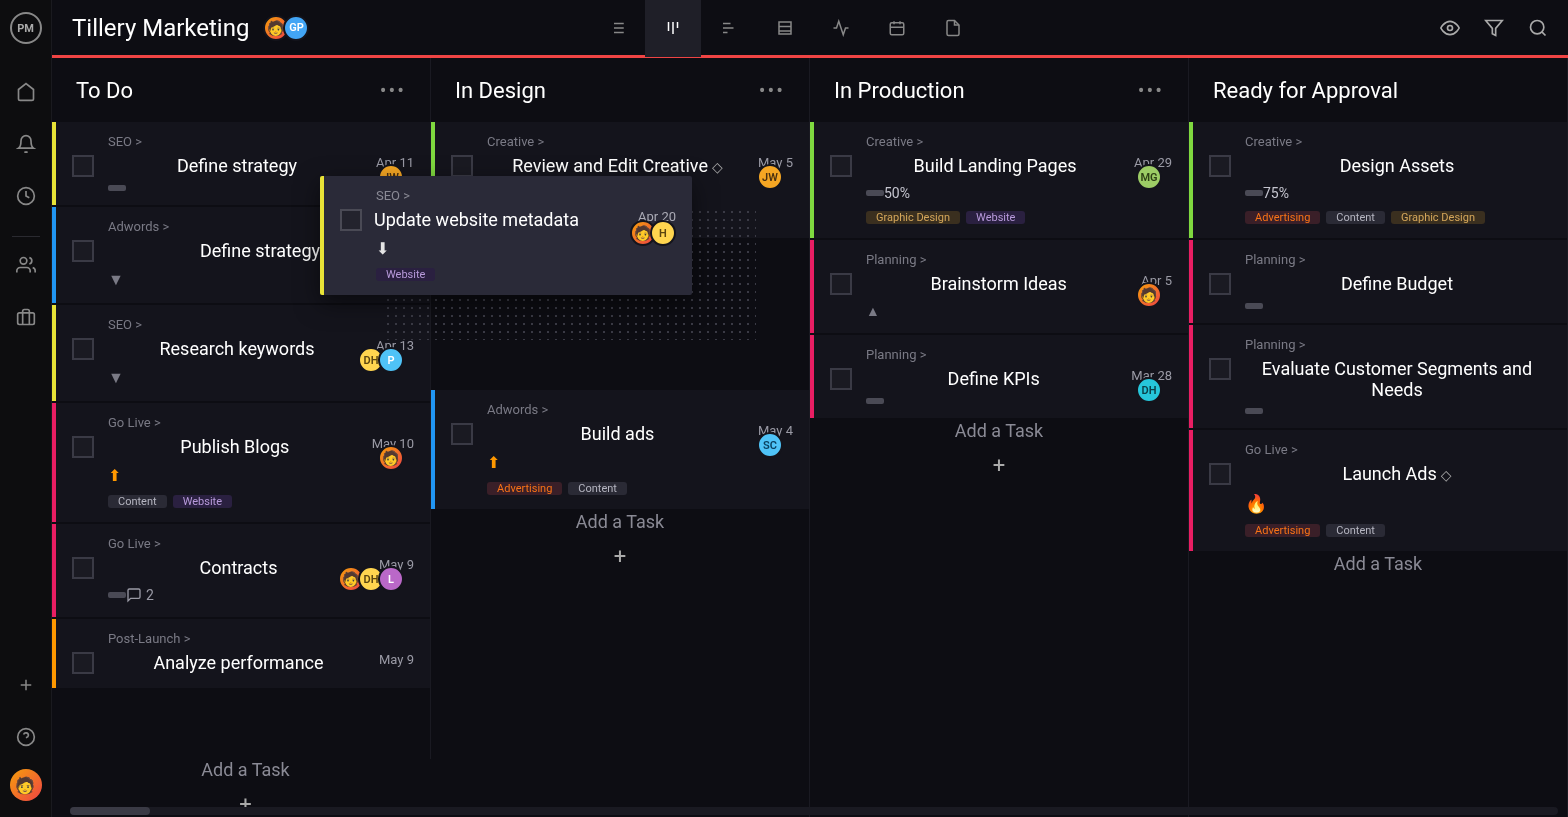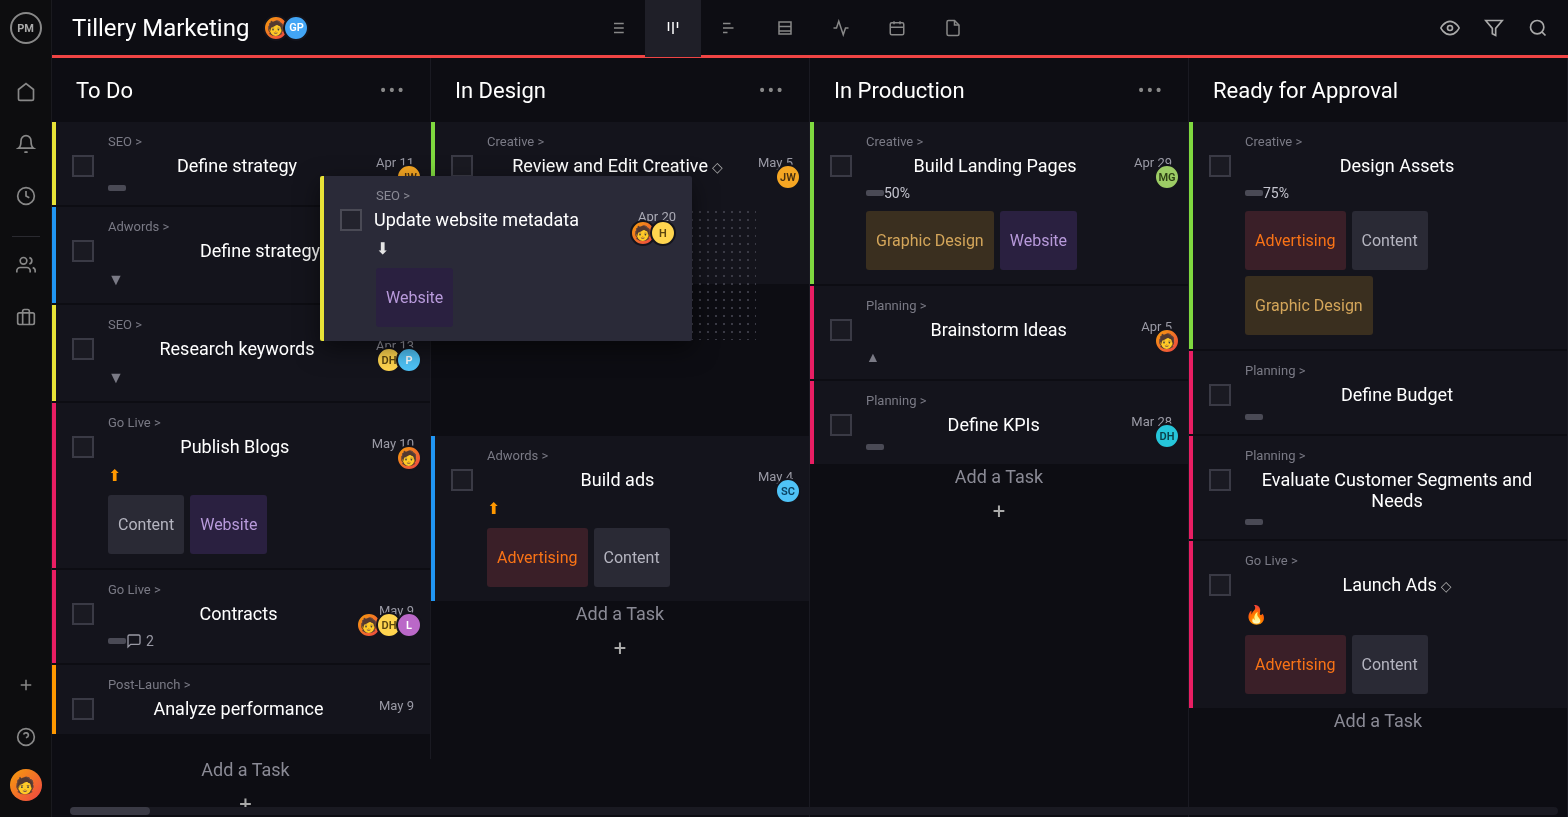--- a/index.html
+++ b/index.html
@@ -110,24 +110,24 @@
 }
 .card .prog-bar {
   width: 18px; height: 6px; background: #4a4a55; border-radius: 2px;
 }
 .card .prog-text { font-size: 14px; color: #c5c5cf; }
 .card .arrow-down { color: #7a7a85; }
 .card .arrow-up-orange { color: #ff9800; font-size: 16px; }
 .card .arrow-up-gray { color: #7a7a85; font-size: 14px; }
 .card .flame { color: #ef4444; font-size: 18px; }
 .card .diamond { color: #aaa; font-size: 14px; margin-left: 4px; display:inline-block; }
-.card .avatars { position: absolute; right: 8px; top: 42px; display: flex; }
+.card .avatars { position: absolute; right: 26px; top: 42px; display: flex; }
 .card .tags { display: flex; gap: 6px; margin-top: 10px; margin-left: 36px; flex-wrap: wrap; }
 .tag {
-  font-size: 16px; padding: 20px 10px; border-radius: 3px;
+  font-size: 11px; padding: 0 10px; border-radius: 3px;
   background: #2a2a35; color: #b5b5c0;
 }
 .tag.red { background: #3a1f28; color: #f97316; }
 .tag.purple { background: #2a2040; color: #b89adb; }
 .tag.orange-t { background: #3a2f1f; color: #d4a65a; }
 .tag.teal { background: #1f3030; color: #7ab5a5; }
 .avatar {
   width: 26px; height: 26px; border-radius: 50%;
   display: inline-flex; align-items: center; justify-content: center;
   font-size: 11px; font-weight: 600; color: #fff;

